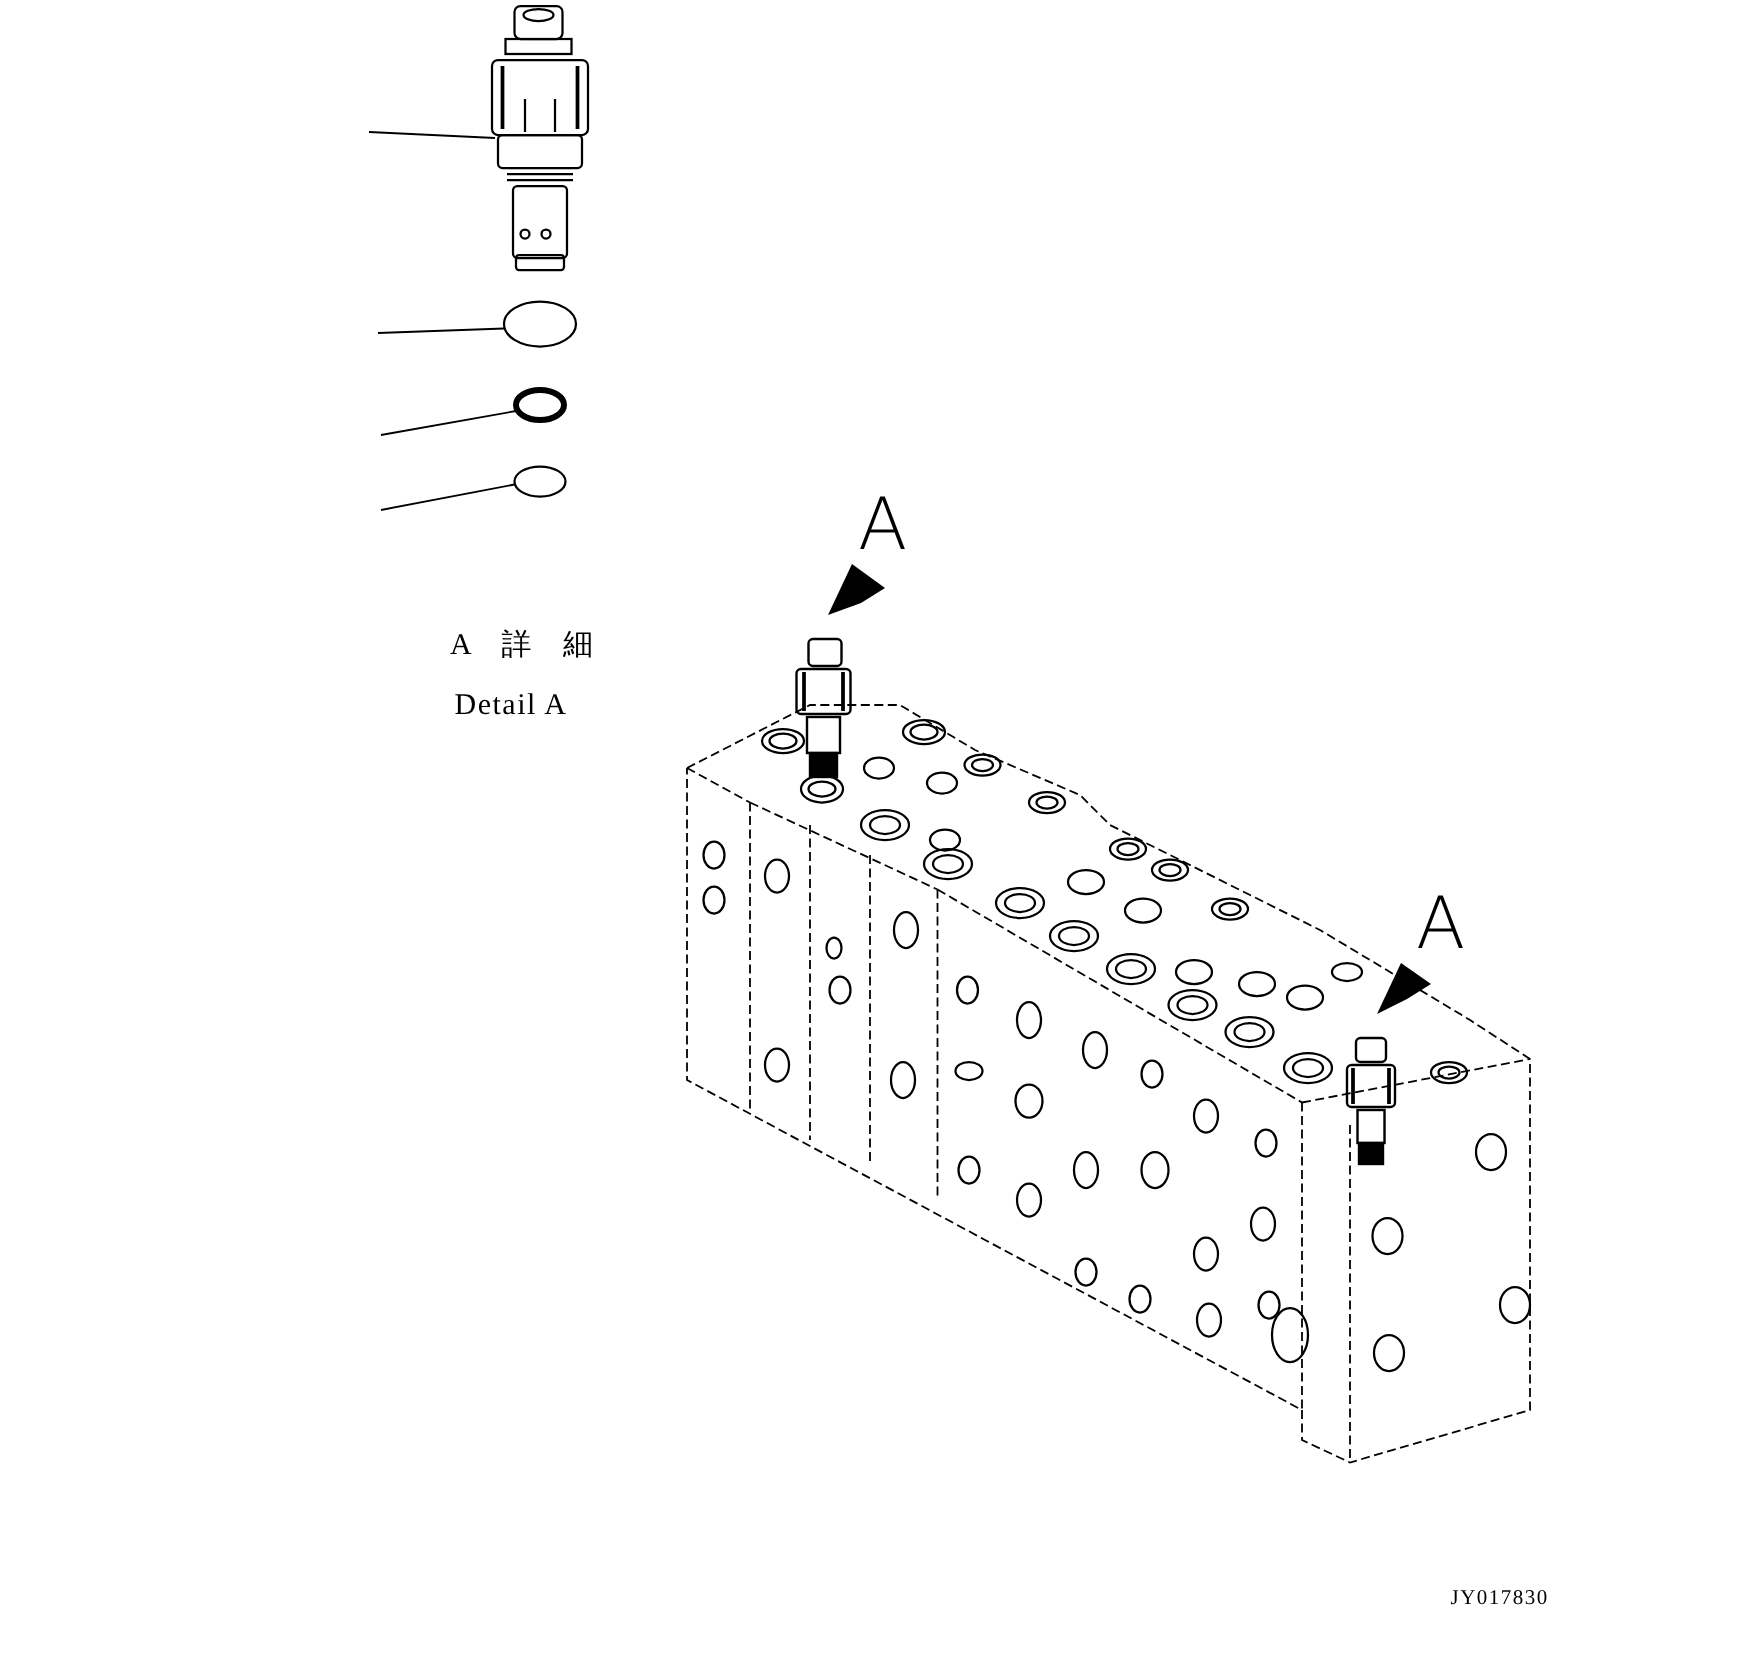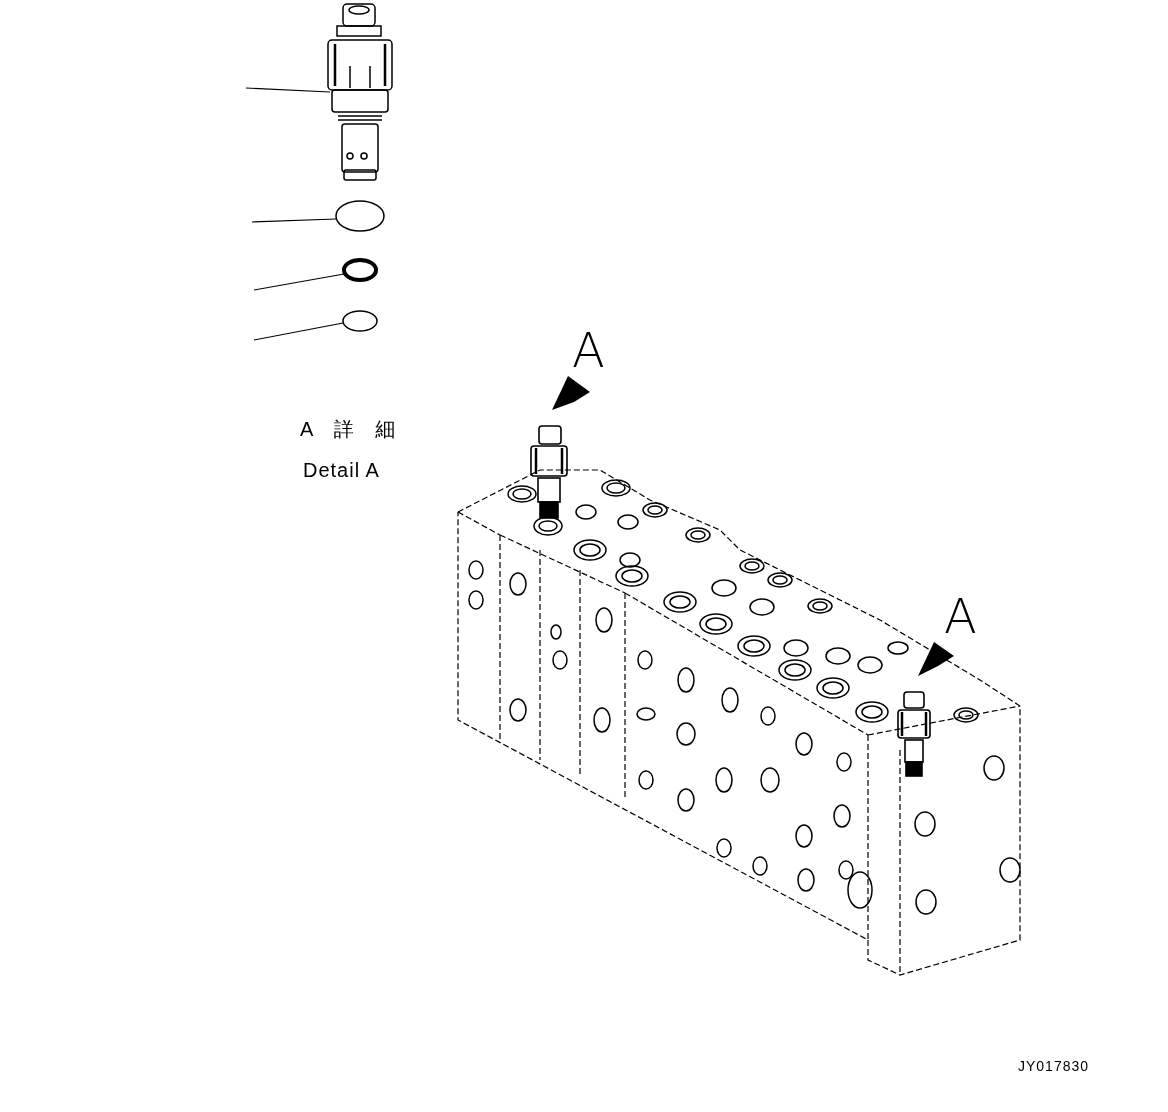--- a/index.html
+++ b/index.html
@@ -1,21 +1,21 @@
 <!DOCTYPE html>
 <html><head>
 <meta charset="utf-8">
 <style>
   html,body{margin:0;padding:0;background:#fff;}
   body{width:1168px;height:1112px;position:relative;overflow:hidden;font-family:"DejaVu Sans Mono","Liberation Mono",monospace;}
   svg{position:absolute;left:0;top:0;}
-  .lbl{position:absolute;color:#000;font-family:Liberation Sans, sans-serif;}
+  .lbl{position:absolute;color:#000;font-family:Liberation Serif, serif;}
   .detail-jp{left:300px;top:416px;font-size:20px;letter-spacing:8px;}
   .detail-en{left:303px;top:442px;font-size:20px;letter-spacing:1px;margin-top:17px;}
-  .code{left:1018px;top:1058px;font-size:14px;letter-spacing:1px;}
+  .code{left:967px;top:1058px;font-size:14px;letter-spacing:1px;}
   .letterA{font-family:"DejaVu Sans","Liberation Sans",sans-serif;font-size:48px;font-weight:300;}
 </style>
 </head>
 <body>
 
 <svg width="1168" height="1112" viewBox="0 0 1168 1112">
   <g fill="none" stroke="#000" stroke-width="1.5">
 
     <g>
       <rect x="343" y="4" width="32" height="22" rx="4"></rect>

